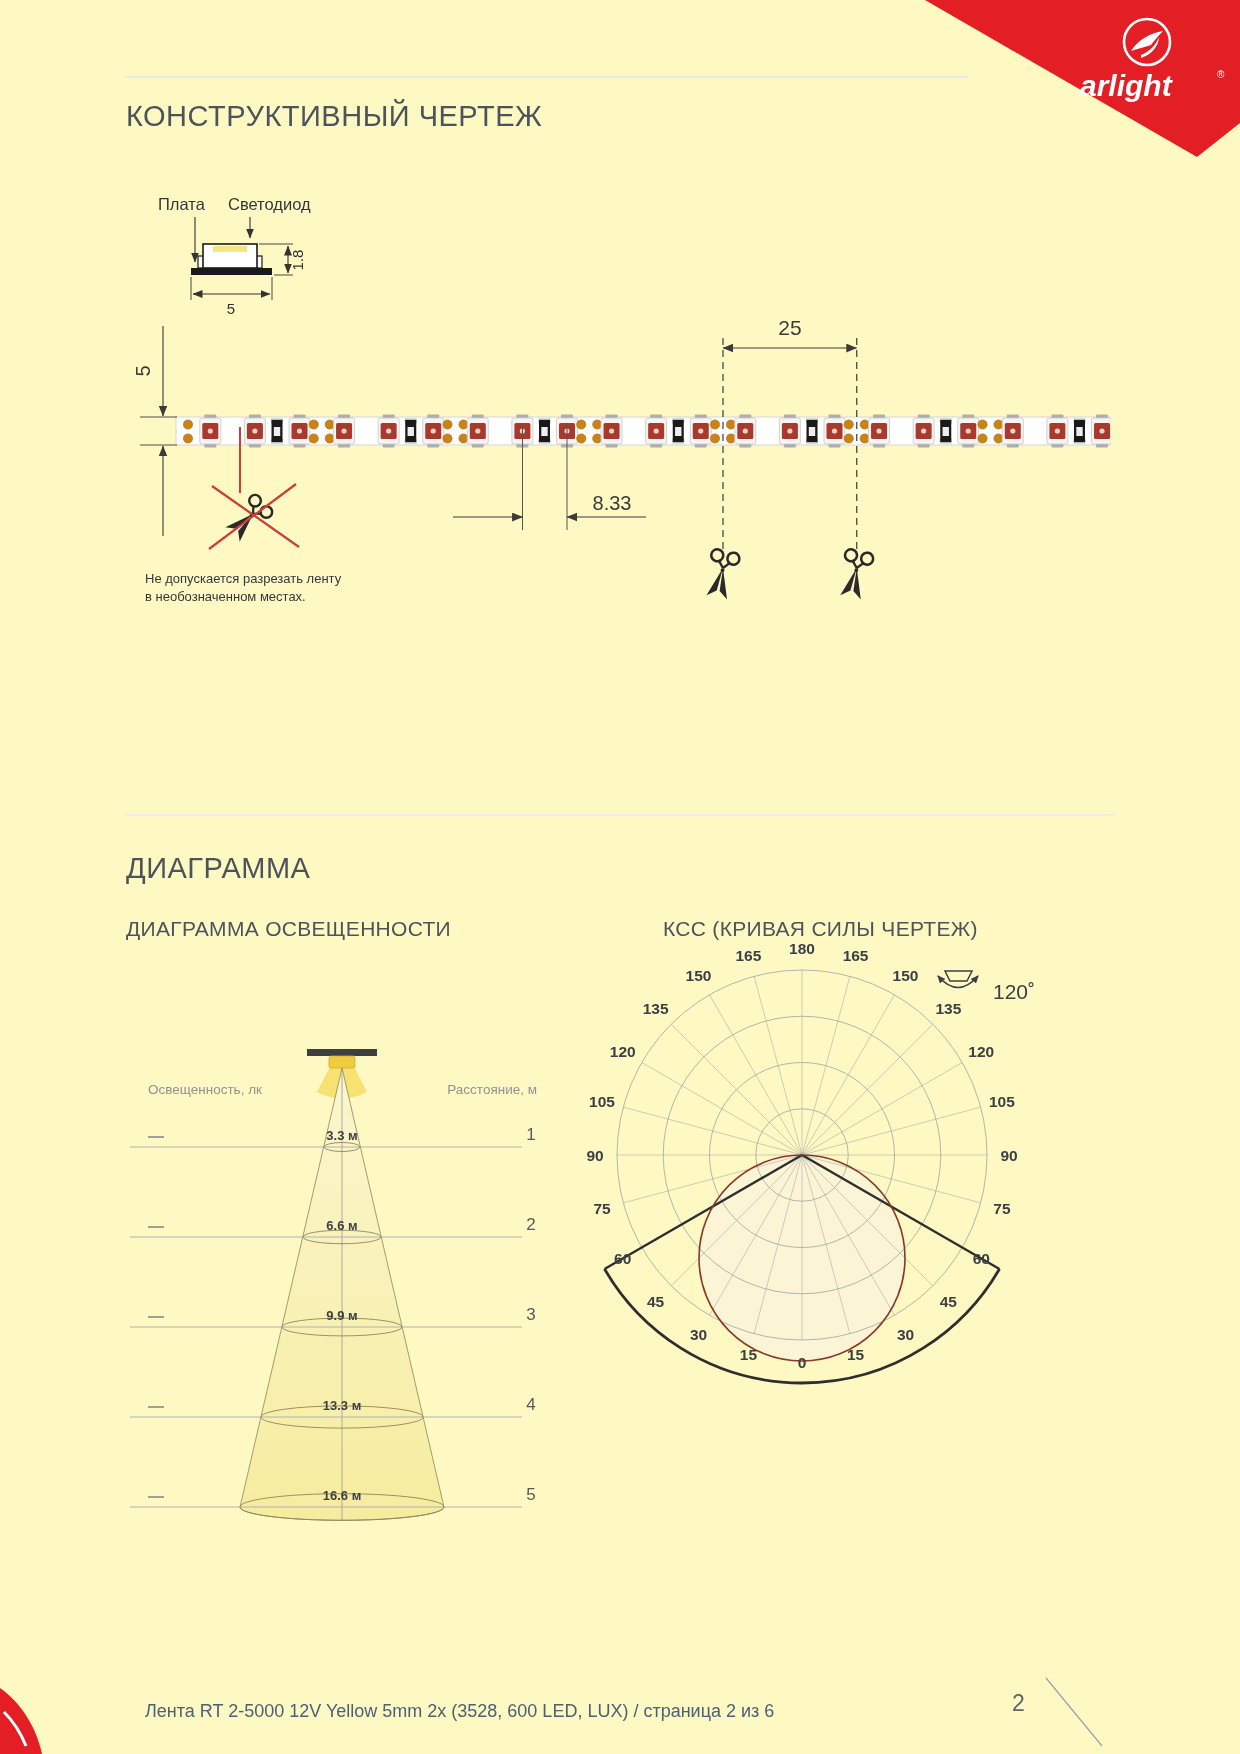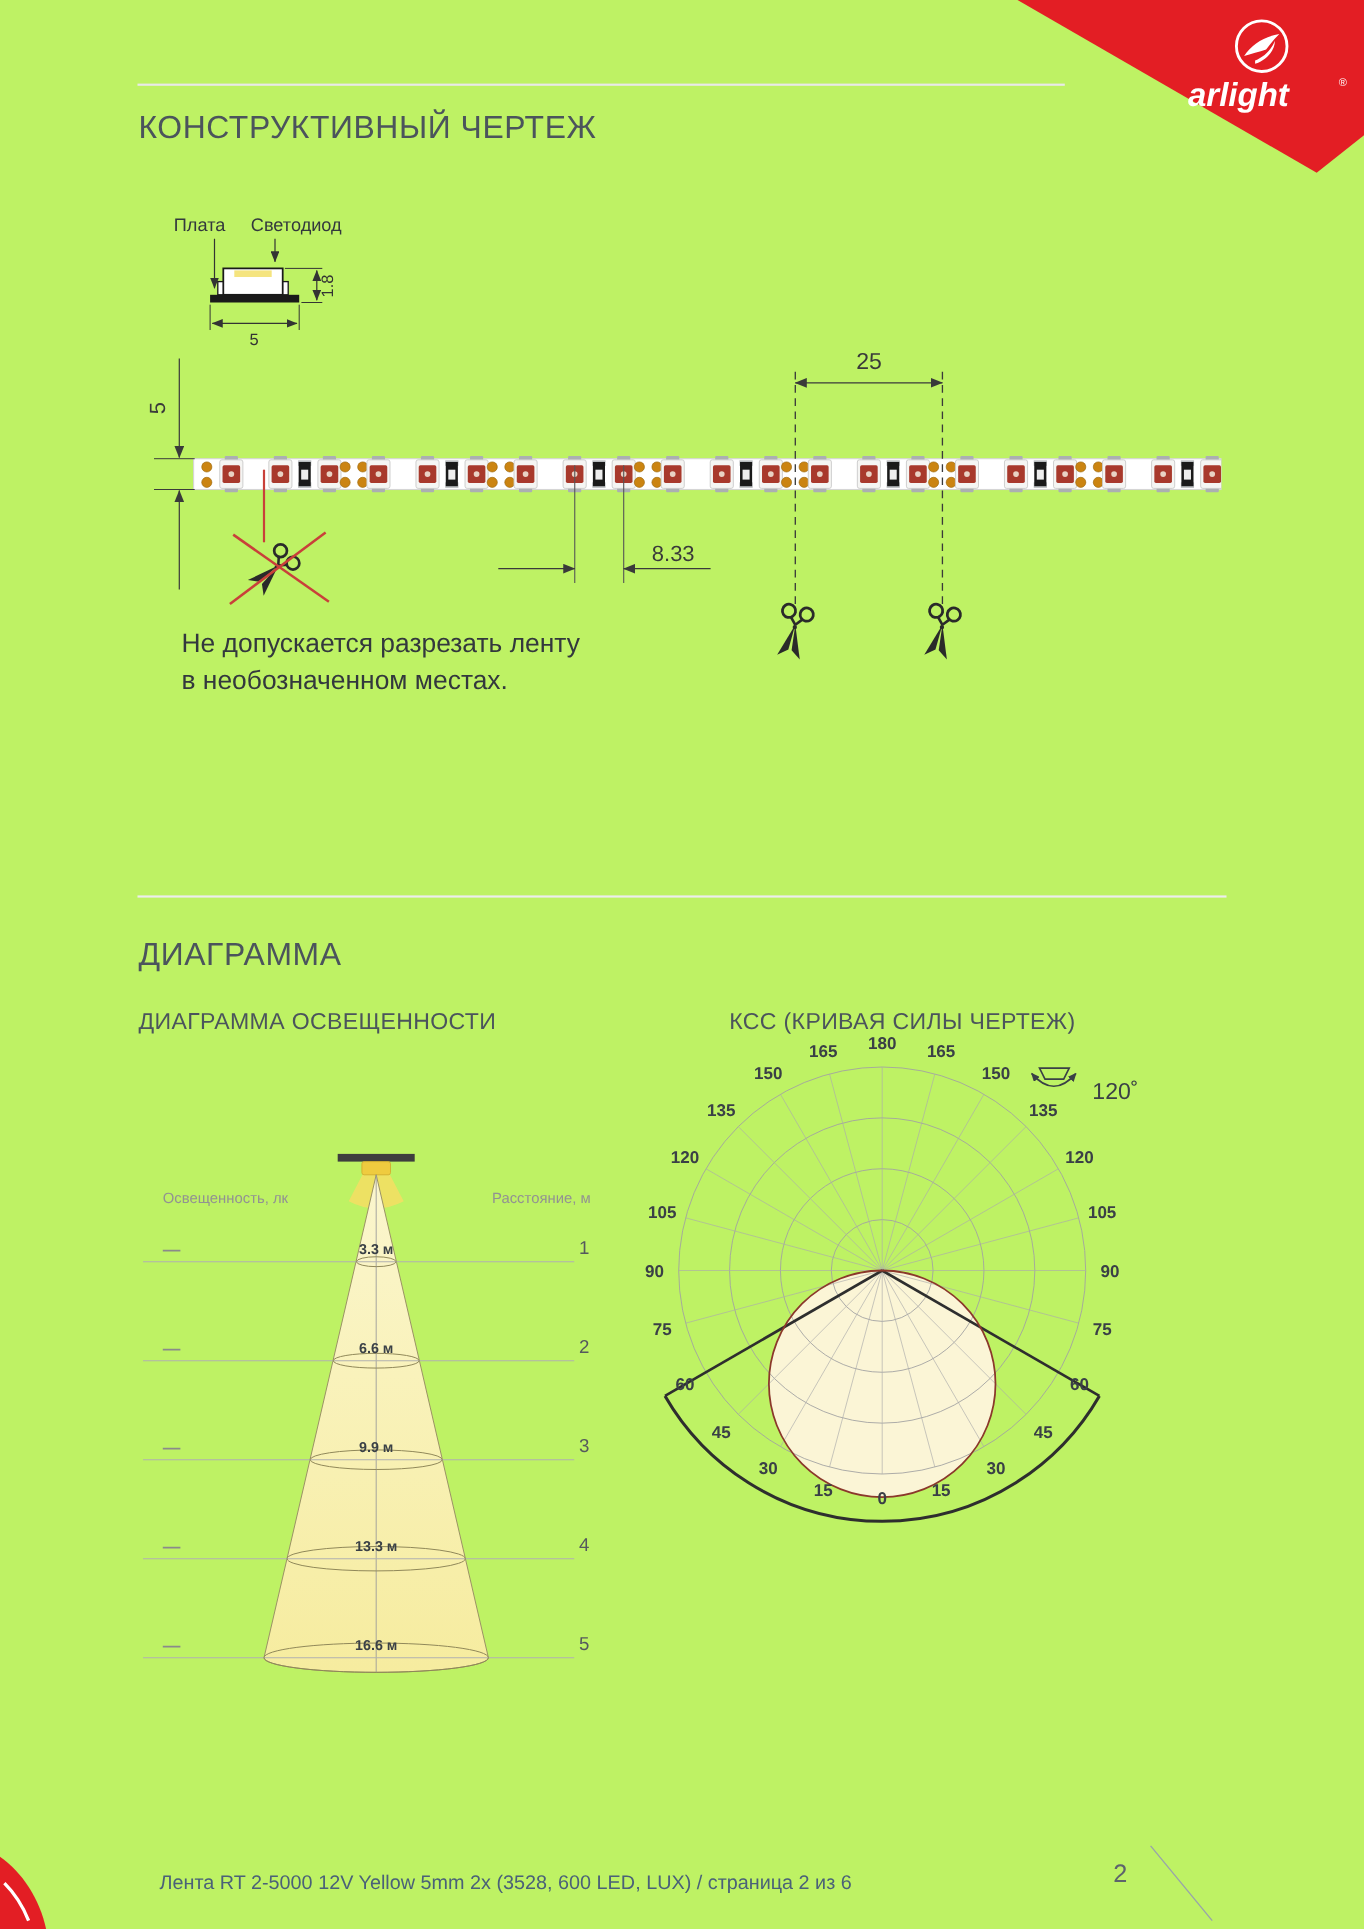--- a/index.html
+++ b/index.html
@@ -1,21 +1,21 @@
 <!DOCTYPE html>
 <html><head>
 <meta charset="utf-8">
 <style>
   html,body{margin:0;padding:0;background:#fff}
-  .page{position:relative;width:1240px;height:1754px;background:#bef264;overflow:hidden;
+  .page{position:relative;width:1240px;height:1754px;background:#fef9c3;overflow:hidden;
         font-family:"Liberation Sans",sans-serif;}
   svg{position:absolute;font-family:"Liberation Sans",sans-serif;}
   .sec-title{position:absolute;margin:0;font-size:29px;font-weight:400;letter-spacing:.5px;color:#4B545C;}
   .sub-title{position:absolute;font-size:21px;letter-spacing:.3px;color:#4B545C;}
-  .note{position:absolute;font-size:24px;line-height:1.37;color:#33383D;margin-left:20px;}
+  .note{position:absolute;font-size:13px;line-height:1.37;color:#33383D;}
   .topline{position:absolute;left:125px;top:76px;width:843px;height:2px;background:#E9E9E9;}
   .divider2{position:absolute;left:125px;top:814px;width:990px;height:2px;background:#EDEDED;}
   .footer-text{position:absolute;left:145px;top:1701px;font-size:18px;color:#4A6178;}
   .page-num{position:absolute;left:1012px;top:1690px;font-size:23px;color:#5D646C;}
 </style>
 </head>
 <body>
 
 <div class="page">
 

